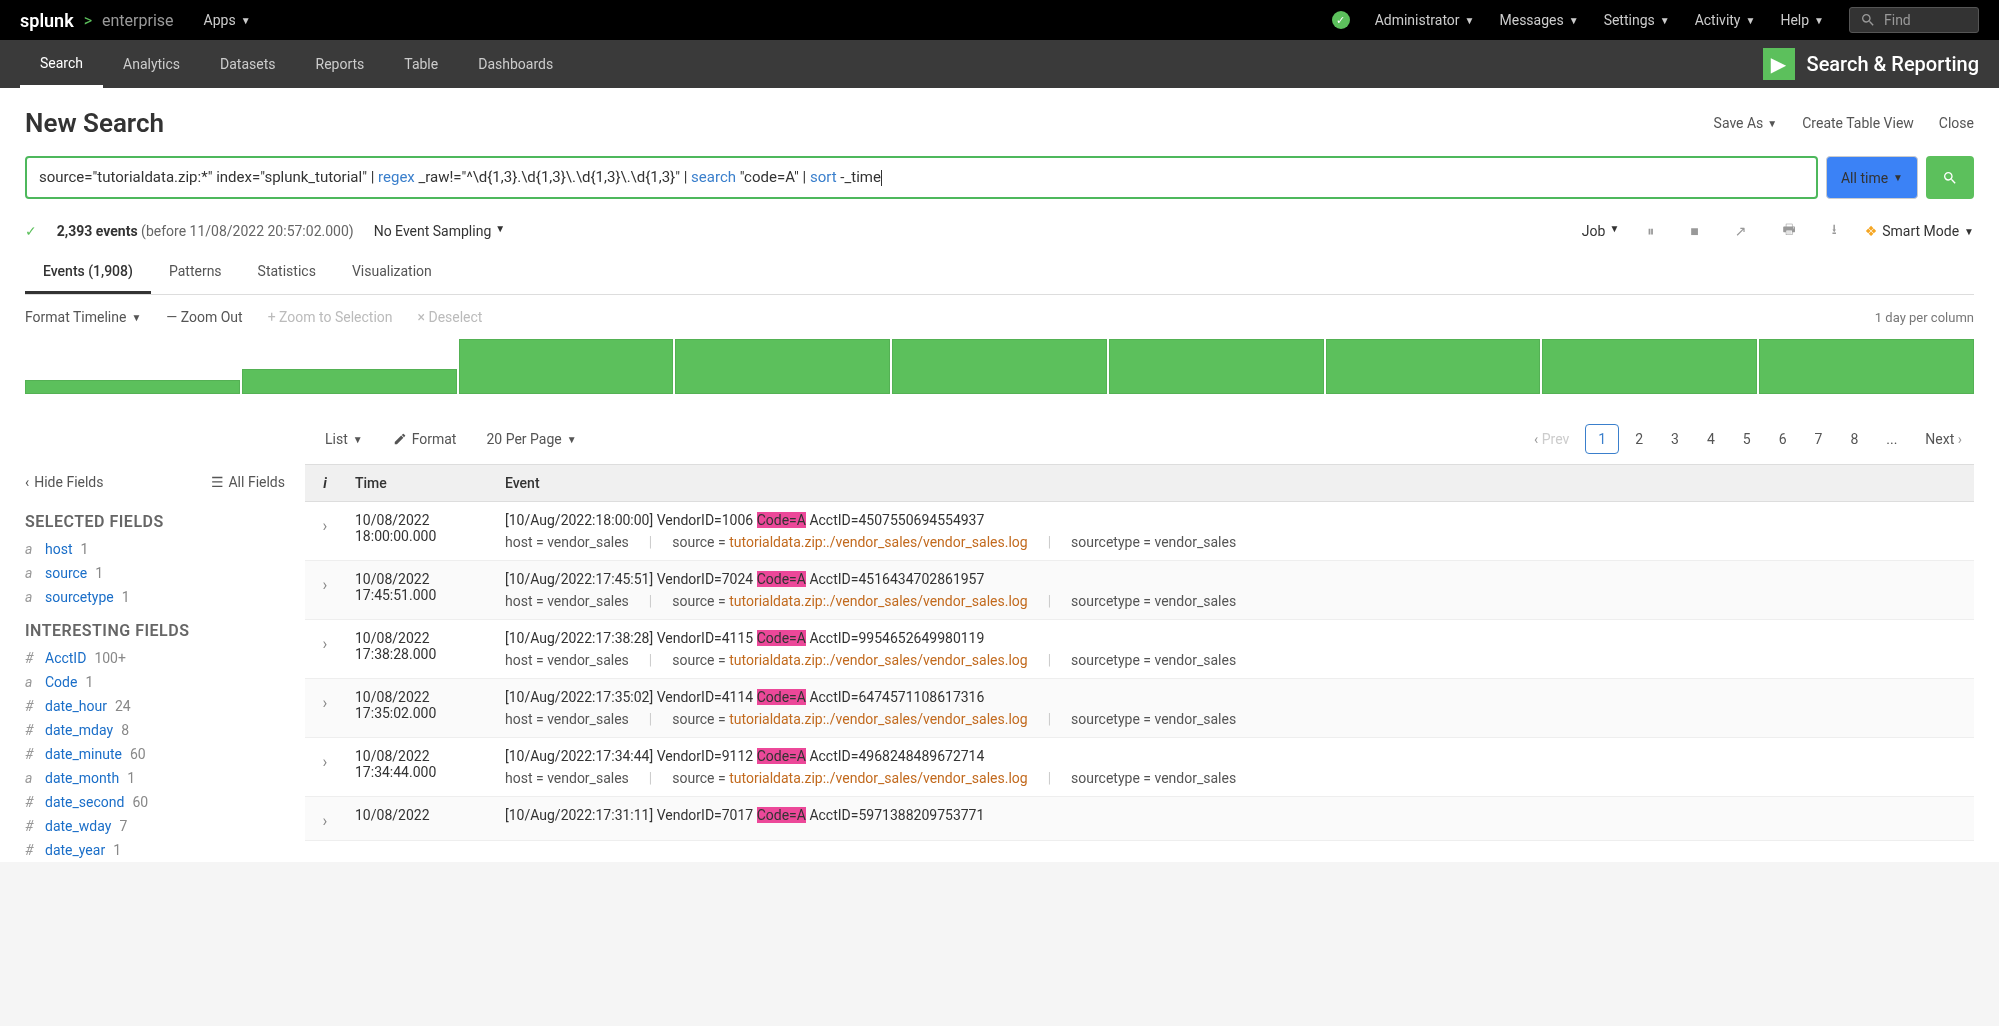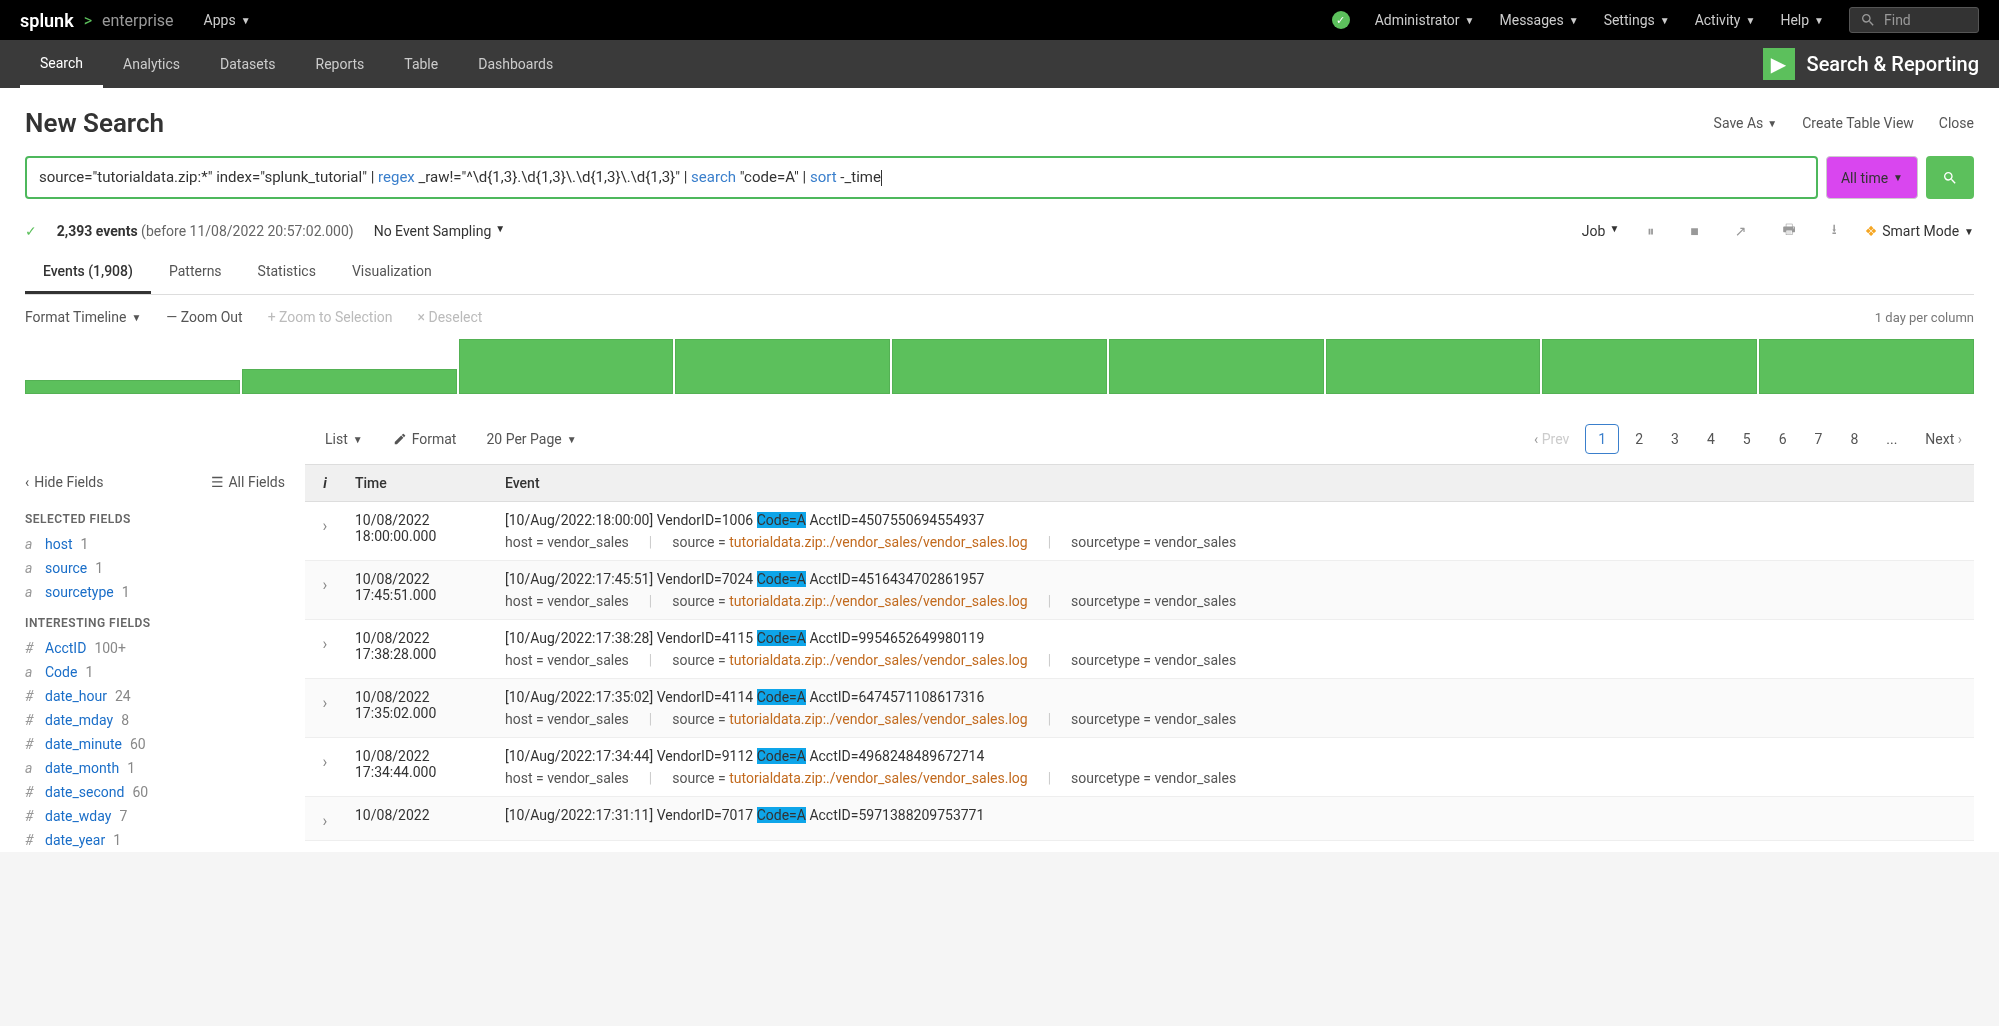--- a/index.html
+++ b/index.html
@@ -25,21 +25,21 @@
 
 .content { background: #fff; padding: 20px 25px 0; }
 .page-head { display: flex; align-items: center; margin-bottom: 18px; }
 .page-title { font-size: 26px; font-weight: 600; color: #333; flex: 1; }
 .page-actions { display: flex; gap: 25px; align-items: center; }
 .page-action { color: #555; cursor: pointer; display: flex; align-items: center; gap: 4px; }
 
 .search-row { display: flex; gap: 8px; margin-bottom: 12px; }
 .search-box { flex: 1; border: 2px solid #4db85c; border-radius: 4px; padding: 10px 12px; font-family: "Courier New", monospace; font-size: 15px; background: #fff; white-space: nowrap; overflow: hidden; }
 .kw-cmd { color: #3a7fcc; }
-.time-picker { border: 1px solid #ccc; border-radius: 4px; padding: 10px 14px; display: flex; align-items: center; gap: 5px; cursor: pointer; background: #d946ef; }
+.time-picker { border: 1px solid #ccc; border-radius: 4px; padding: 10px 14px; display: flex; align-items: center; gap: 5px; cursor: pointer; background: #3b82f6; }
 .search-btn { background: #5cc05c; border: none; border-radius: 4px; width: 48px; display: flex; align-items: center; justify-content: center; cursor: pointer; color: #fff; font-size: 18px; }
 
 .status-row { display: flex; align-items: center; padding: 8px 0; gap: 20px; }
 .status-check { color: #5cc05c; }
 .status-txt { color: #333; }
 .status-count { font-weight: 700; }
 .status-meta { color: #666; }
 .status-spacer { flex: 1; }
 .job-btn { cursor: pointer; display: flex; align-items: flex-start; gap: 4px; }
 .icon-btn { color: #999; cursor: pointer; padding: 0 8px; }
@@ -65,38 +65,38 @@
 .pagination { margin-left: auto; display: flex; align-items: center; gap: 4px; }
 .pg-btn { padding: 6px 12px; cursor: pointer; color: #555; border-radius: 4px; }
 .pg-btn.disabled { color: #ccc; }
 .pg-btn.active { border: 1px solid #3a7fcc; color: #3a7fcc; }
 .pg-caret { color: #999; }
 
 .main-layout { display: flex; gap: 0; }
 .fields-panel { width: 280px; padding-right: 20px; }
 .fields-head { display: flex; justify-content: space-between; padding: 10px 0; }
 .fh-btn { cursor: pointer; display: flex; align-items: center; gap: 5px; color: #555; }
-.fields-section-title { color: #666; font-weight: 600; font-size: 12px; letter-spacing: 0.5px; padding: 12px 0 6px; }
+.fields-section-title { color: #666; font-weight: 600; font-size: 16px; letter-spacing: 0.5px; padding: 12px 0 6px; }
 .field-row { display: flex; align-items: center; gap: 8px; padding: 4px 0; }
 .field-type { color: #999; font-style: italic; width: 12px; flex-shrink: 0; }
 .field-name { color: #1a6ec8; cursor: pointer; }
 .field-count { color: #888; }
 
 .events-table { flex: 1; }
 .events-head { display: flex; background: #f0f0f0; border-top: 1px solid #ddd; border-bottom: 1px solid #ddd; }
 .eh-i { width: 40px; padding: 10px; text-align: center; font-style: italic; font-weight: 700; }
 .eh-time { width: 150px; padding: 10px; font-weight: 500; }
 .eh-event { flex: 1; padding: 10px; font-weight: 500; }
 .event-row { display: flex; border-bottom: 1px solid #eee; padding: 10px 0; }
 .event-row.alt { background: #fafafa; }
 .er-expand { width: 40px; text-align: center; color: #888; cursor: pointer; padding-top: 4px; font-size: 16px; }
 .er-time { width: 150px; padding: 0 10px; color: #333; }
 .er-event { flex: 1; padding: 0 10px; font-family: "Courier New", monospace; font-size: 14px; }
 .er-raw { margin-bottom: 6px; }
-.code-hl { background: #0ea5e9; }
+.code-hl { background: #ec4899; }
 .er-meta { display: flex; gap: 20px; font-family: -apple-system, sans-serif; font-size: 14px; color: #555; }
 .meta-val-link { color: #c26a1e; }
 .meta-sep { color: #ccc; }
 
 svg { width: 16px; height: 16px; fill: currentColor; }
 .cursor-blink { display: inline-block; width: 1px; height: 16px; background: #333; vertical-align: middle; }
 </style>
 </head>
 <body>
 

